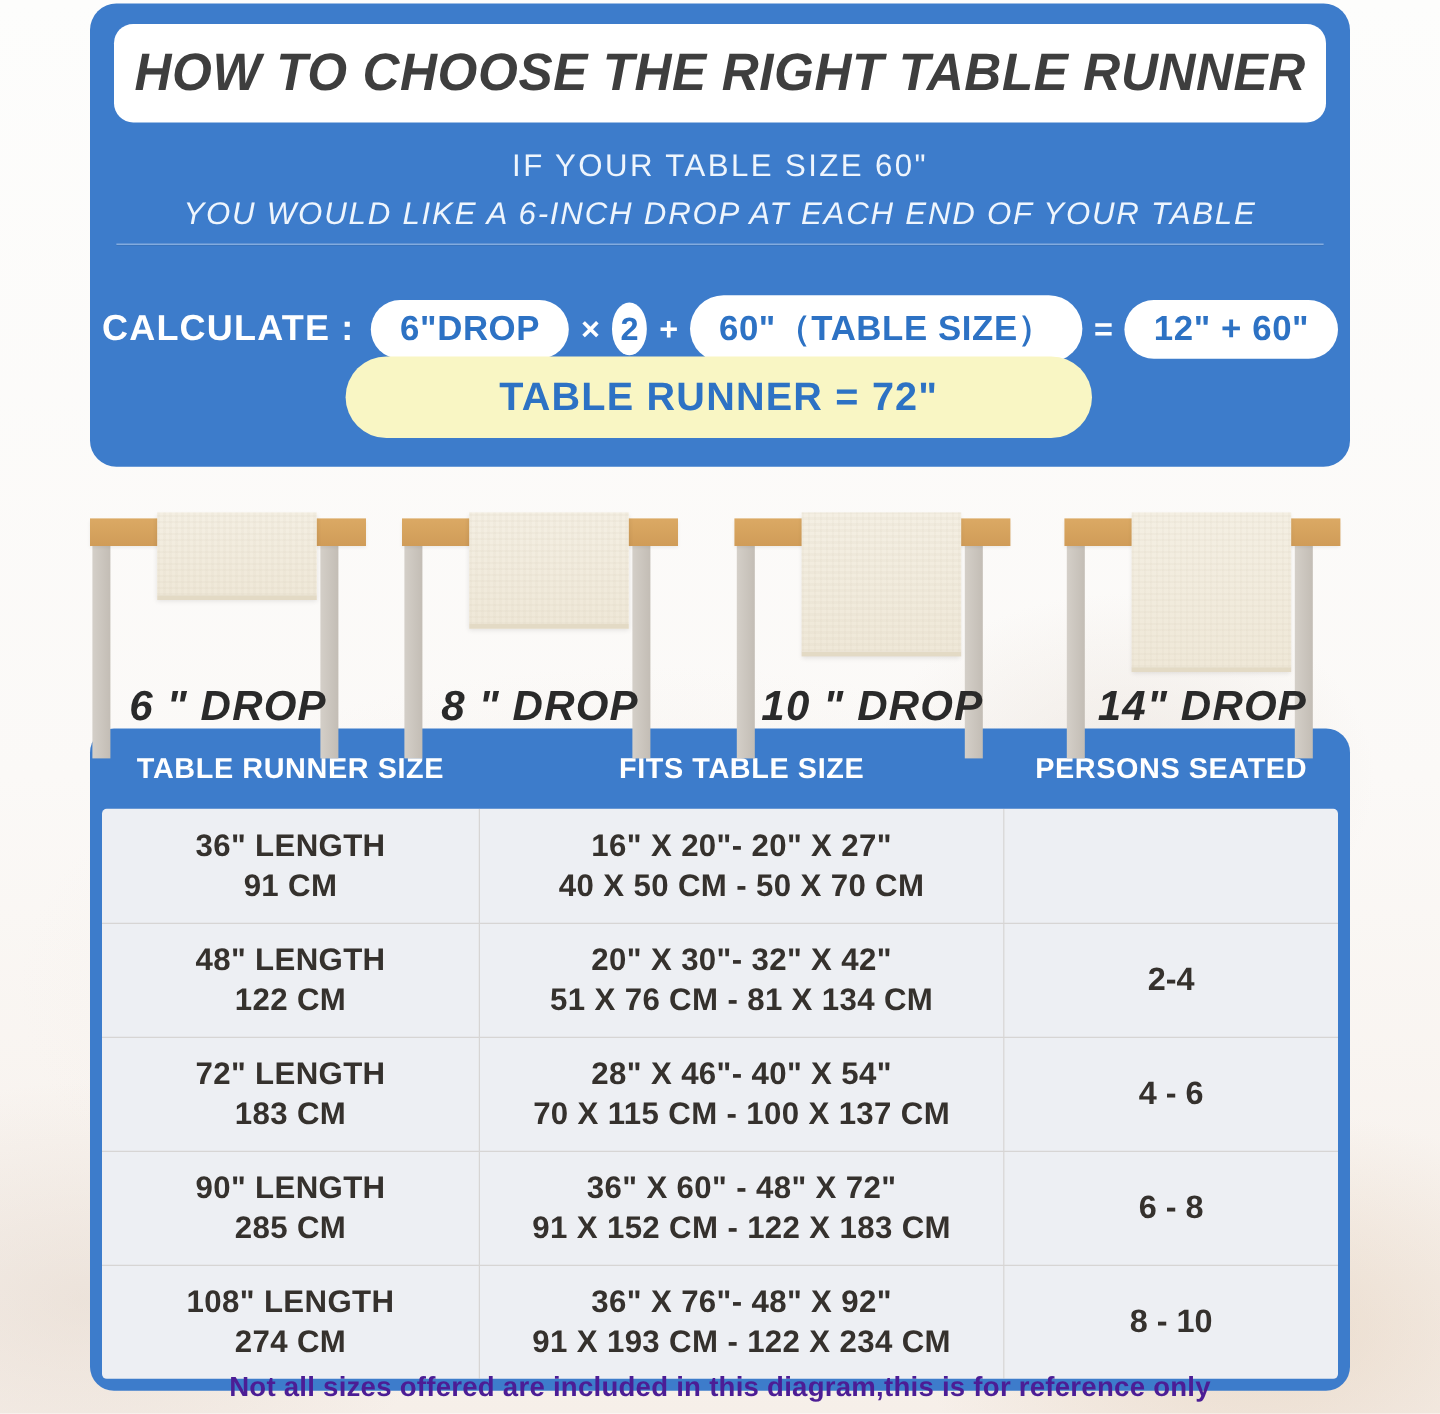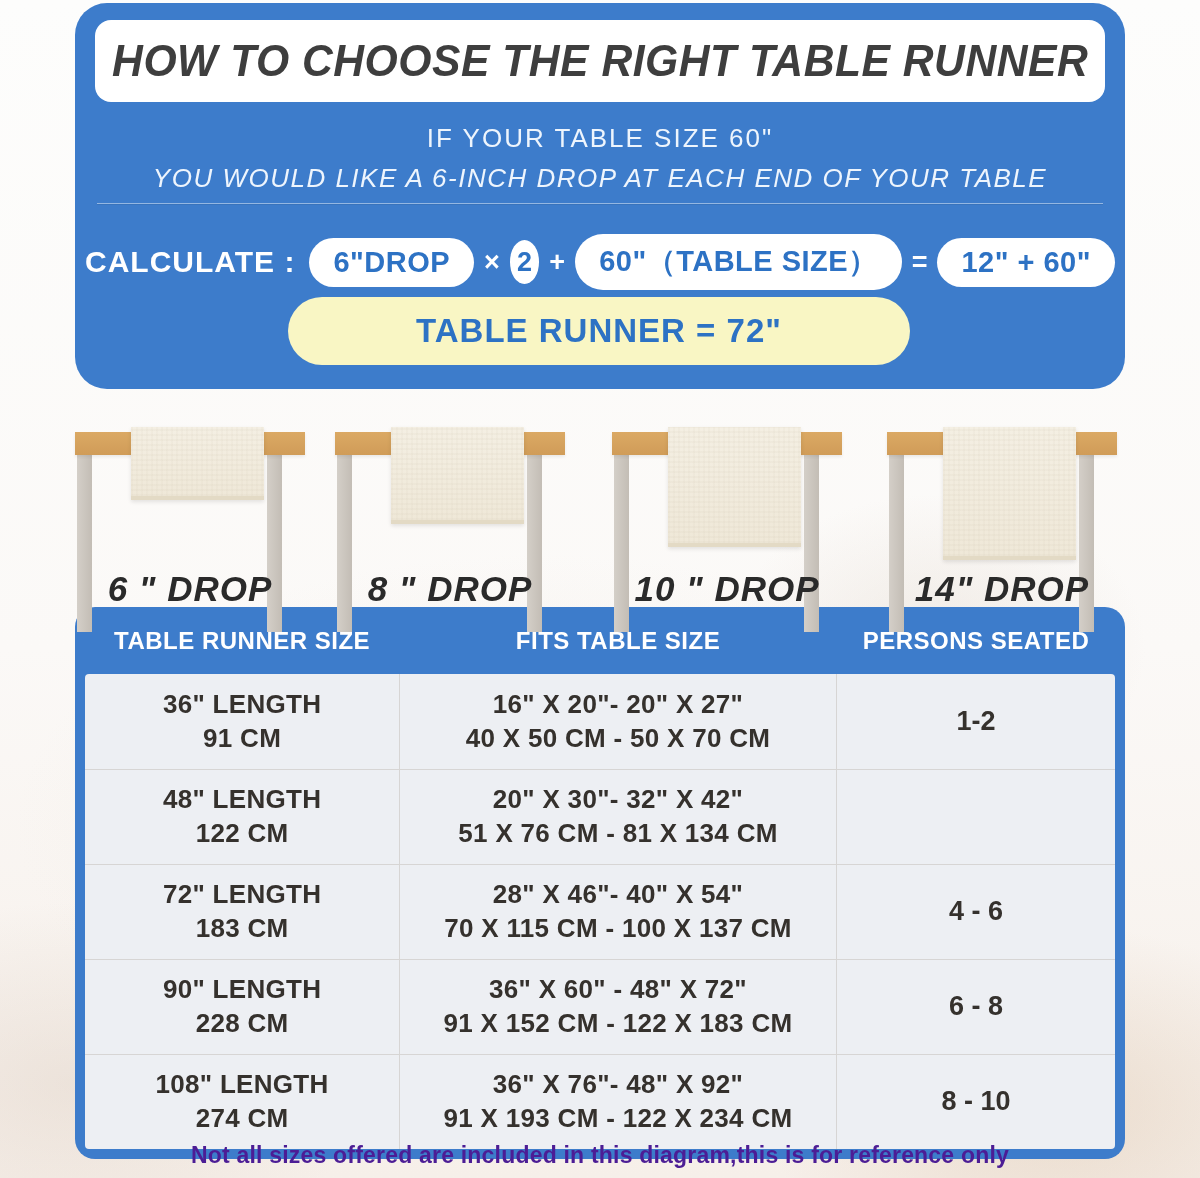--- a/index.html
+++ b/index.html
@@ -12,42 +12,42 @@
       radial-gradient(ellipse 420px 260px at 88% 94%, rgba(214,186,156,0.38), transparent 70%),
       radial-gradient(ellipse 300px 220px at 78% 55%, rgba(226,216,206,0.45), transparent 70%),
       radial-gradient(ellipse 420px 260px at 6% 92%, rgba(216,200,186,0.35), transparent 70%),
       radial-gradient(ellipse 700px 360px at 45% 70%, rgba(238,231,223,0.55), transparent 75%),
       linear-gradient(180deg,#fdfdfc 0%, #fbf9f7 55%, #f6efe9 100%);
   }
 
   
   .hero {
     position:absolute; left:75px; top:3px; width:1050px; height:386px;
-    background:#3d7ccb; border-radius:32px;
+    background:#3d7ccb; border-radius:22px;
   }
   .title-box {
     position:absolute; left:20px; right:20px; top:17px; height:82px;
     background:#ffffff; border-radius:16px;
     display:flex; align-items:center; justify-content:center;
   }
   .title-box span {
     font-size:44px; font-weight:bold; font-style:italic;
     color:#3e3e3e; letter-spacing:0.5px; transform:scaleX(0.97);
     white-space:nowrap;
   }
   .hero-sub { position:absolute; left:0; right:0; top:120px; text-align:center; color:#eef5fd; }
   .hero-sub .s1 { font-size:26px; letter-spacing:2px; }
   .hero-sub .s2 { font-size:26px; letter-spacing:1.5px; margin-top:9px;font-style:italic; }
   .hero-divider {
     position:absolute; left:22px; right:22px; top:200px; height:0;
     border-top:1px solid rgba(255,255,255,0.45);
     border-bottom:1px solid rgba(0,0,0,0.07);
   }
   .calc-row {
-    position:absolute; left:10px; right:10px; top:230px; height:58px;
+    position:absolute; left:10px; right:10px; top:242px; height:58px;
     display:flex; align-items:center; justify-content:center; gap:10px;
     white-space:nowrap;
   }
   .calc-label { color:#ffffff; font-weight:bold; font-size:30px; letter-spacing:1px; margin-right:4px; }
   .pill {
     background:#ffffff; color:#2d72c4; font-weight:bold; font-size:29px;
     padding:8px 24px; border-radius:999px; letter-spacing:0.5px;
   }
   .op { color:#ffffff; font-weight:bold; font-size:27px; }
   .circle {
@@ -192,54 +192,54 @@
 
     <div class="srow">
       <div class="cell c1">
         <span class="ln">36" LENGTH</span>
         <span class="ln">91 CM</span>
       </div>
       <div class="cell c2">
         <span class="ln">16" X 20"- 20" X 27"</span>
         <span class="ln">40 X 50 CM - 50 X 70 CM</span>
       </div>
-      <div class="cell c3">
-        <span class="persons">1-2</span>
-      </div>
     </div>
 
     <div class="srow">
       <div class="cell c1">
         <span class="ln">48" LENGTH</span>
         <span class="ln">122 CM</span>
       </div>
       <div class="cell c2">
         <span class="ln">20" X 30"- 32" X 42"</span>
         <span class="ln">51 X 76 CM - 81 X 134 CM</span>
       </div>
+      <div class="cell c3">
+        <span class="persons">2-4</span>
+      </div>
     </div>
 
     <div class="srow">
       <div class="cell c1">
         <span class="ln">72" LENGTH</span>
         <span class="ln">183 CM</span>
       </div>
       <div class="cell c2">
         <span class="ln">28" X 46"- 40" X 54"</span>
         <span class="ln">70 X 115 CM - 100 X 137 CM</span>
       </div>
       <div class="cell c3">
         <span class="persons">4 - 6</span>
       </div>
     </div>
 
     <div class="srow">
       <div class="cell c1">
         <span class="ln">90" LENGTH</span>
-        <span class="ln">228 CM</span>
+        <span class="ln">285 CM</span>
       </div>
       <div class="cell c2">
         <span class="ln">36" X 60" - 48" X 72"</span>
         <span class="ln">91 X 152 CM - 122 X 183 CM</span>
       </div>
       <div class="cell c3">
         <span class="persons">6 - 8</span>
       </div>
     </div>
 

